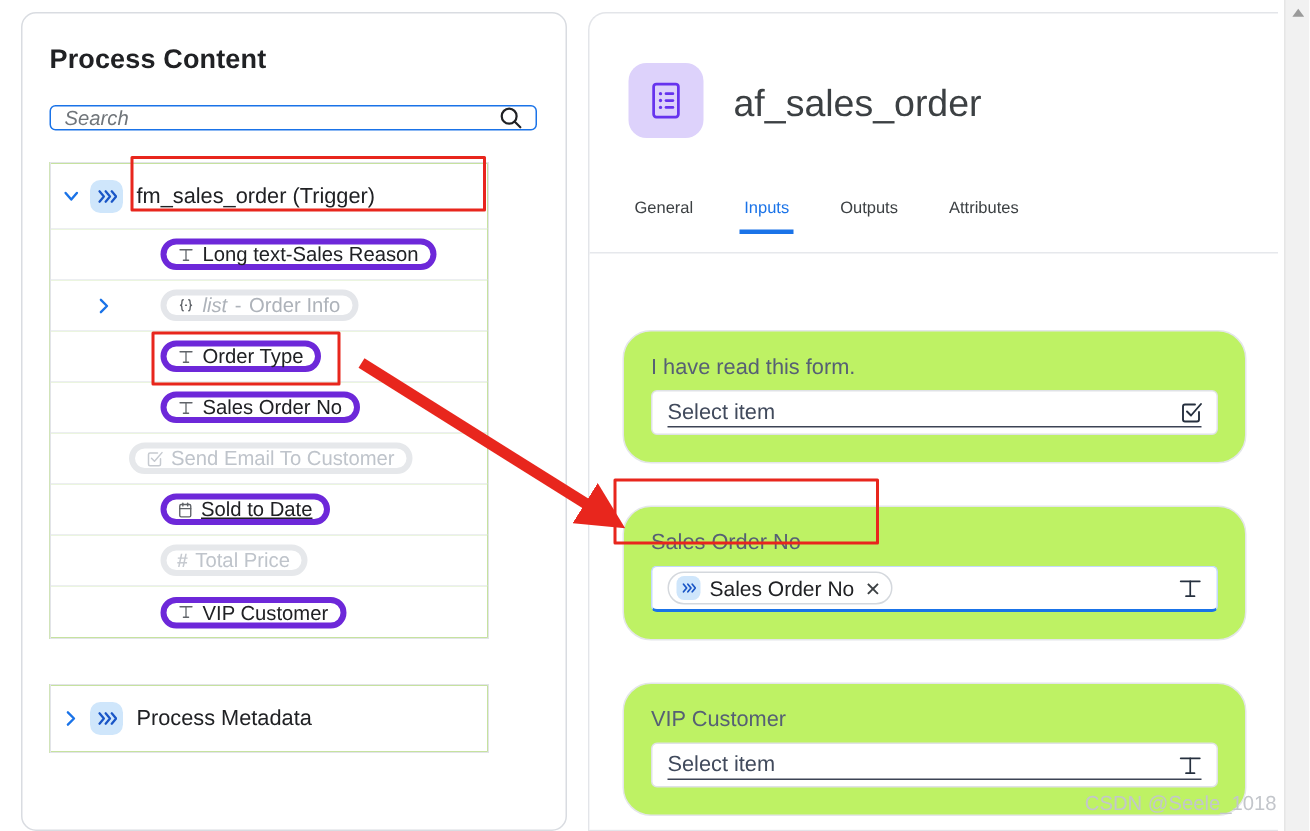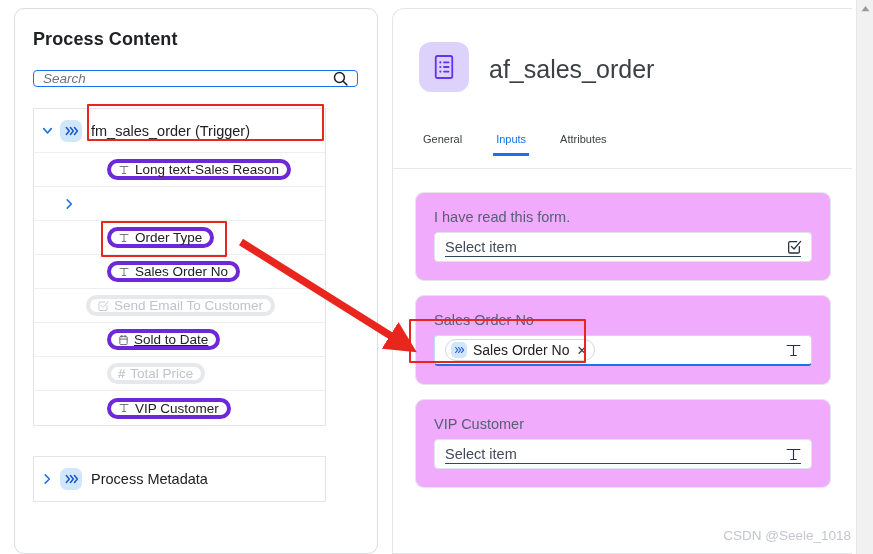--- a/index.html
+++ b/index.html
@@ -205,24 +205,25 @@
   .rp-body {
     position: absolute;
     left: 0; top: 161px;
     width: 460px; bottom: 0;
     background: #ffffff;
     padding: 22px 22px 0 22px;
   }
   .field-card {
     position: relative;
     border: 1px solid #e4e6ea;
-    border-radius: 9px;
-    background: #f0abfc;
+    border-radius: 19px;
+    background: #bef264;
     padding: 16px 18px 18px 18px;
     margin-bottom: 14px;
+    margin-top: 28px;
   }
   .field-label {
     font-size: 14.5px;
     color: #566074;
     margin-bottom: 7px;
   }
   .field-input {
     position: relative;
     height: 30px;
     border: 1px solid #dfe2e6;
@@ -365,20 +366,32 @@
           <span>Long text-Sales Reason</span>
         </span>
       </div>
 
       <div class="tree-row">
         <span class="caret indent">
           <svg width="14" height="14" viewBox="0 0 24 24" fill="none" stroke="currentColor" stroke-width="2.7" stroke-linecap="round" stroke-linejoin="round">
             <polyline points="9 5 16 12 9 19"></polyline>
           </svg>
         </span>
+        <span class="chip listchip" style="margin-left:25px;">
+          <span class="gl">
+            <svg width="12" height="11" viewBox="0 0 24 24" fill="none" stroke="currentColor" stroke-width="2" stroke-linecap="round" stroke-linejoin="round">
+              <path d="M8 4c-2 0-2 3-2 4s0 4-2 4c2 0 2 3 2 4s0 4 2 4"></path>
+              <path d="M16 4c2 0 2 3 2 4s0 4 2 4c-2 0-2 3-2 4s0 4-2 4"></path>
+              <line x1="11.4" y1="12" x2="12.6" y2="12"></line>
+            </svg>
+          </span>
+          <span class="kw">list</span>
+          <span>-</span>
+          <span>Order Info</span>
+        </span>
       </div>
 
       <div class="tree-row">
         <span class="chip chip-indent-1">
           <span class="gl">
             <svg width="12" height="12" viewBox="0 0 24 24" fill="none" stroke="currentColor" stroke-width="1.7" stroke-linecap="round">
               <line x1="4" y1="5" x2="20" y2="5"></line>
               <line x1="12" y1="5" x2="12" y2="19"></line>
               <line x1="8.5" y1="19" x2="15.5" y2="19"></line>
             </svg>
@@ -481,20 +494,21 @@
           <line x1="12" y1="19" x2="17" y2="19"></line>
         </svg>
       </div>
       <div class="app-title">af_sales_order</div>
 
     </div>
 
     <div class="tabs">
       <div class="tab">General</div>
       <div class="tab active">Inputs</div>
+      <div class="tab">Outputs</div>
       <div class="tab">Attributes</div>
     </div>
 
     <div class="rp-body">
 
       <div class="field-card">
         <div class="field-label">I have read this form.</div>
         <div class="field-input">
           <span class="ph">Select item</span>
           <span class="field-trail">

